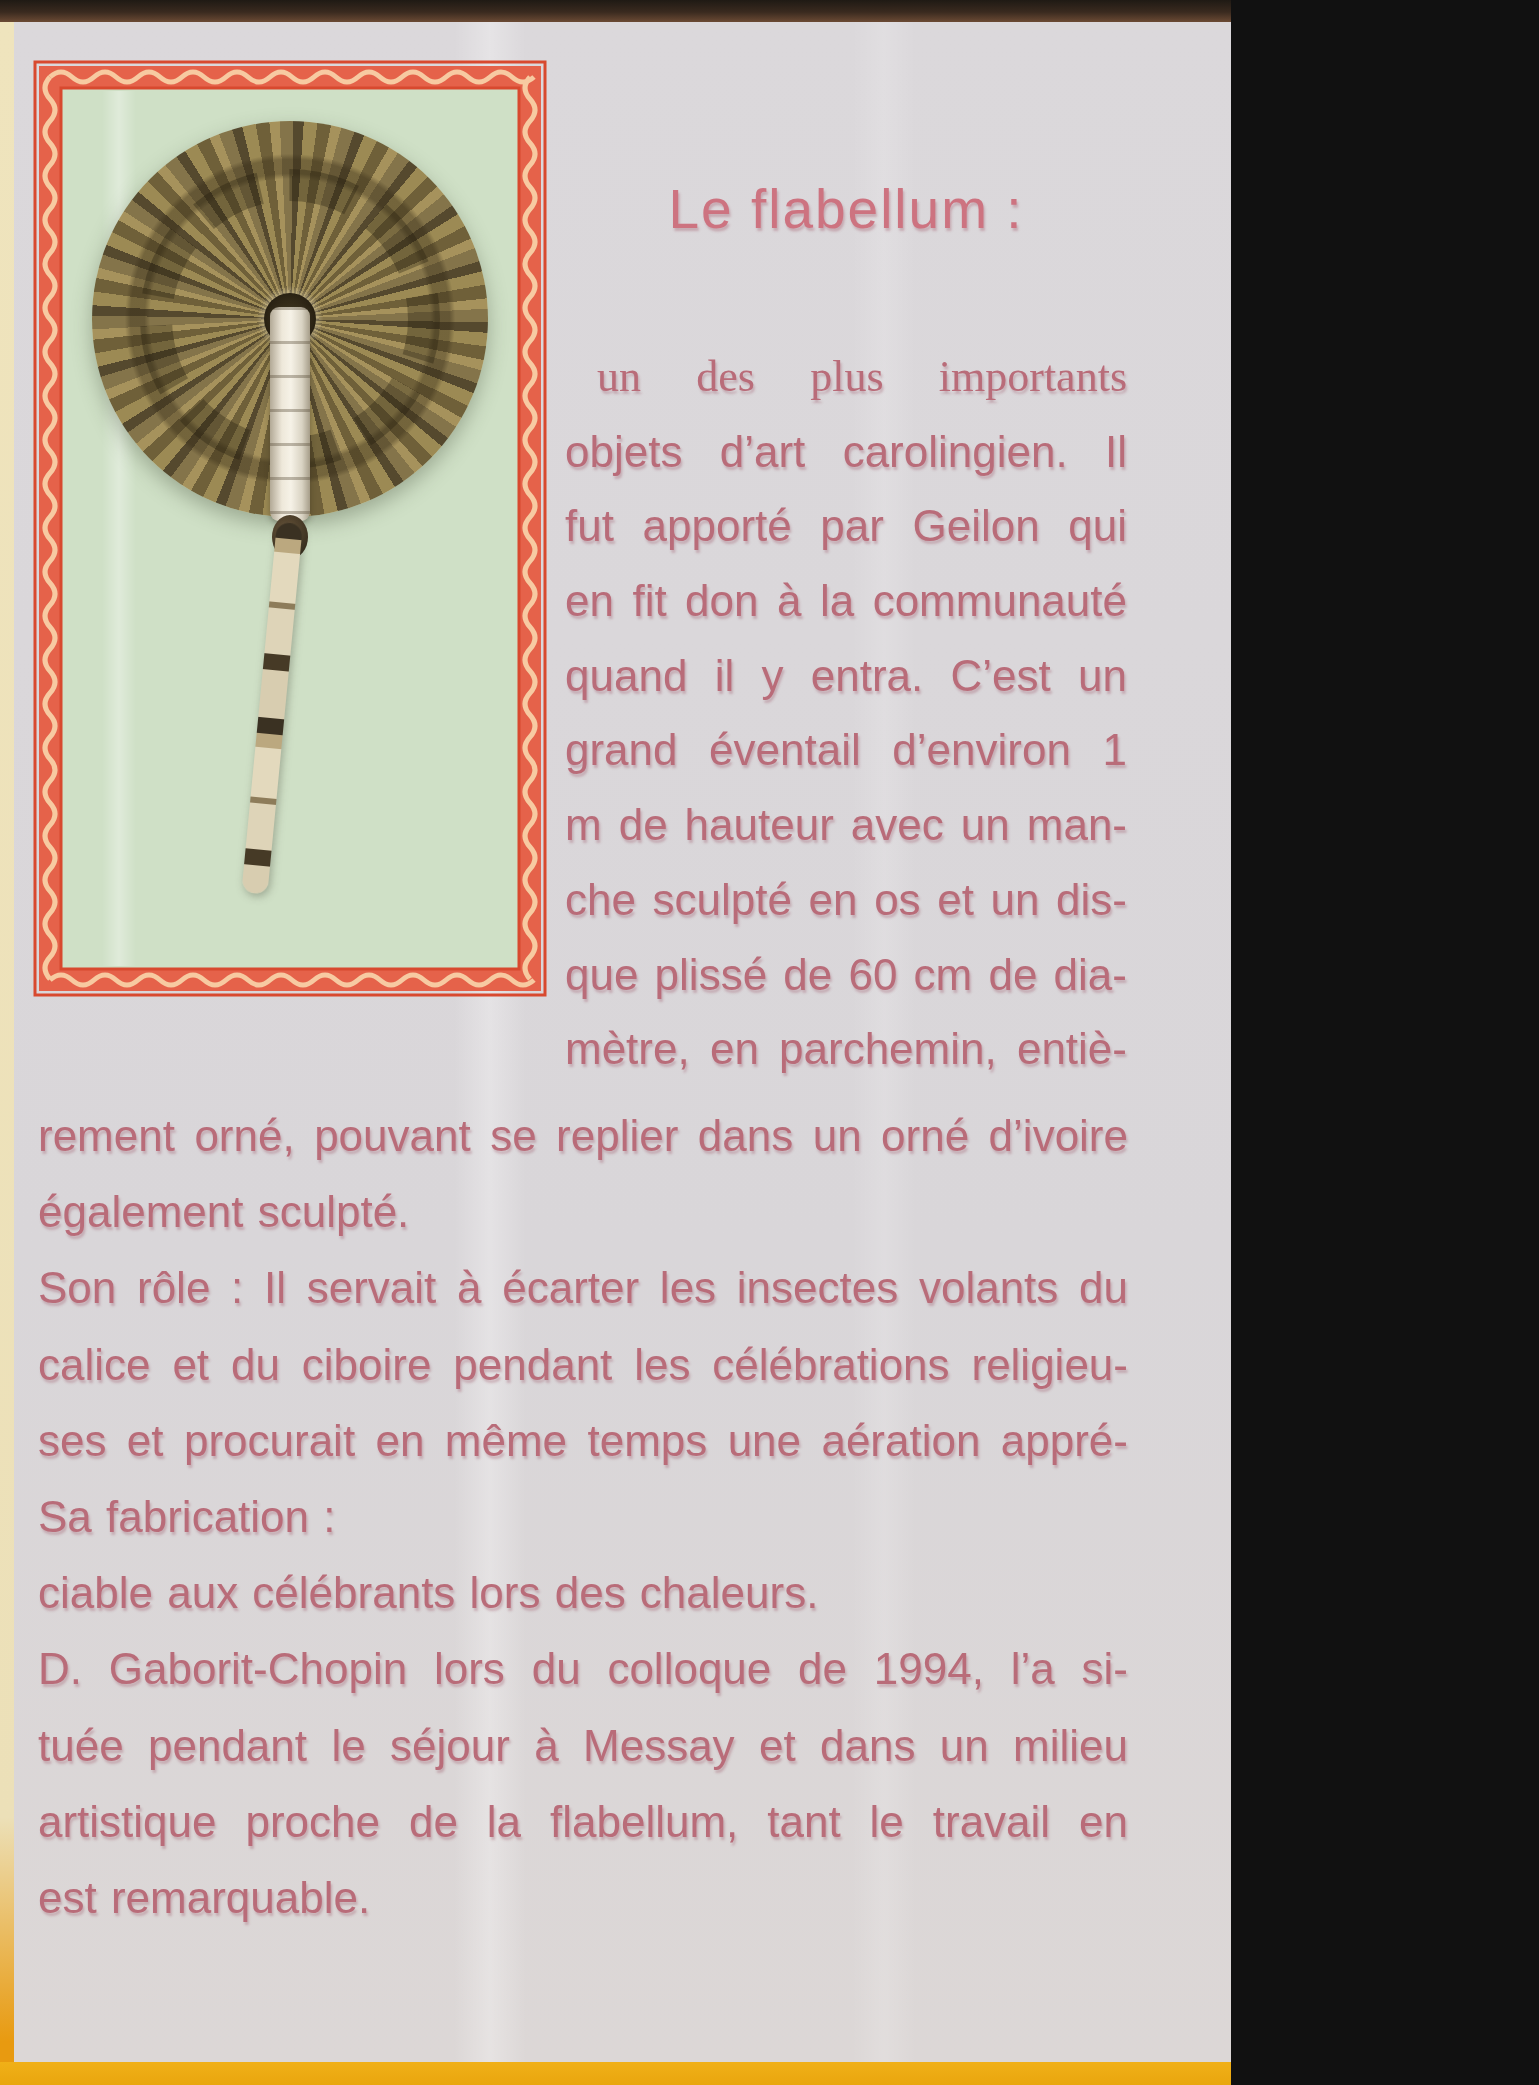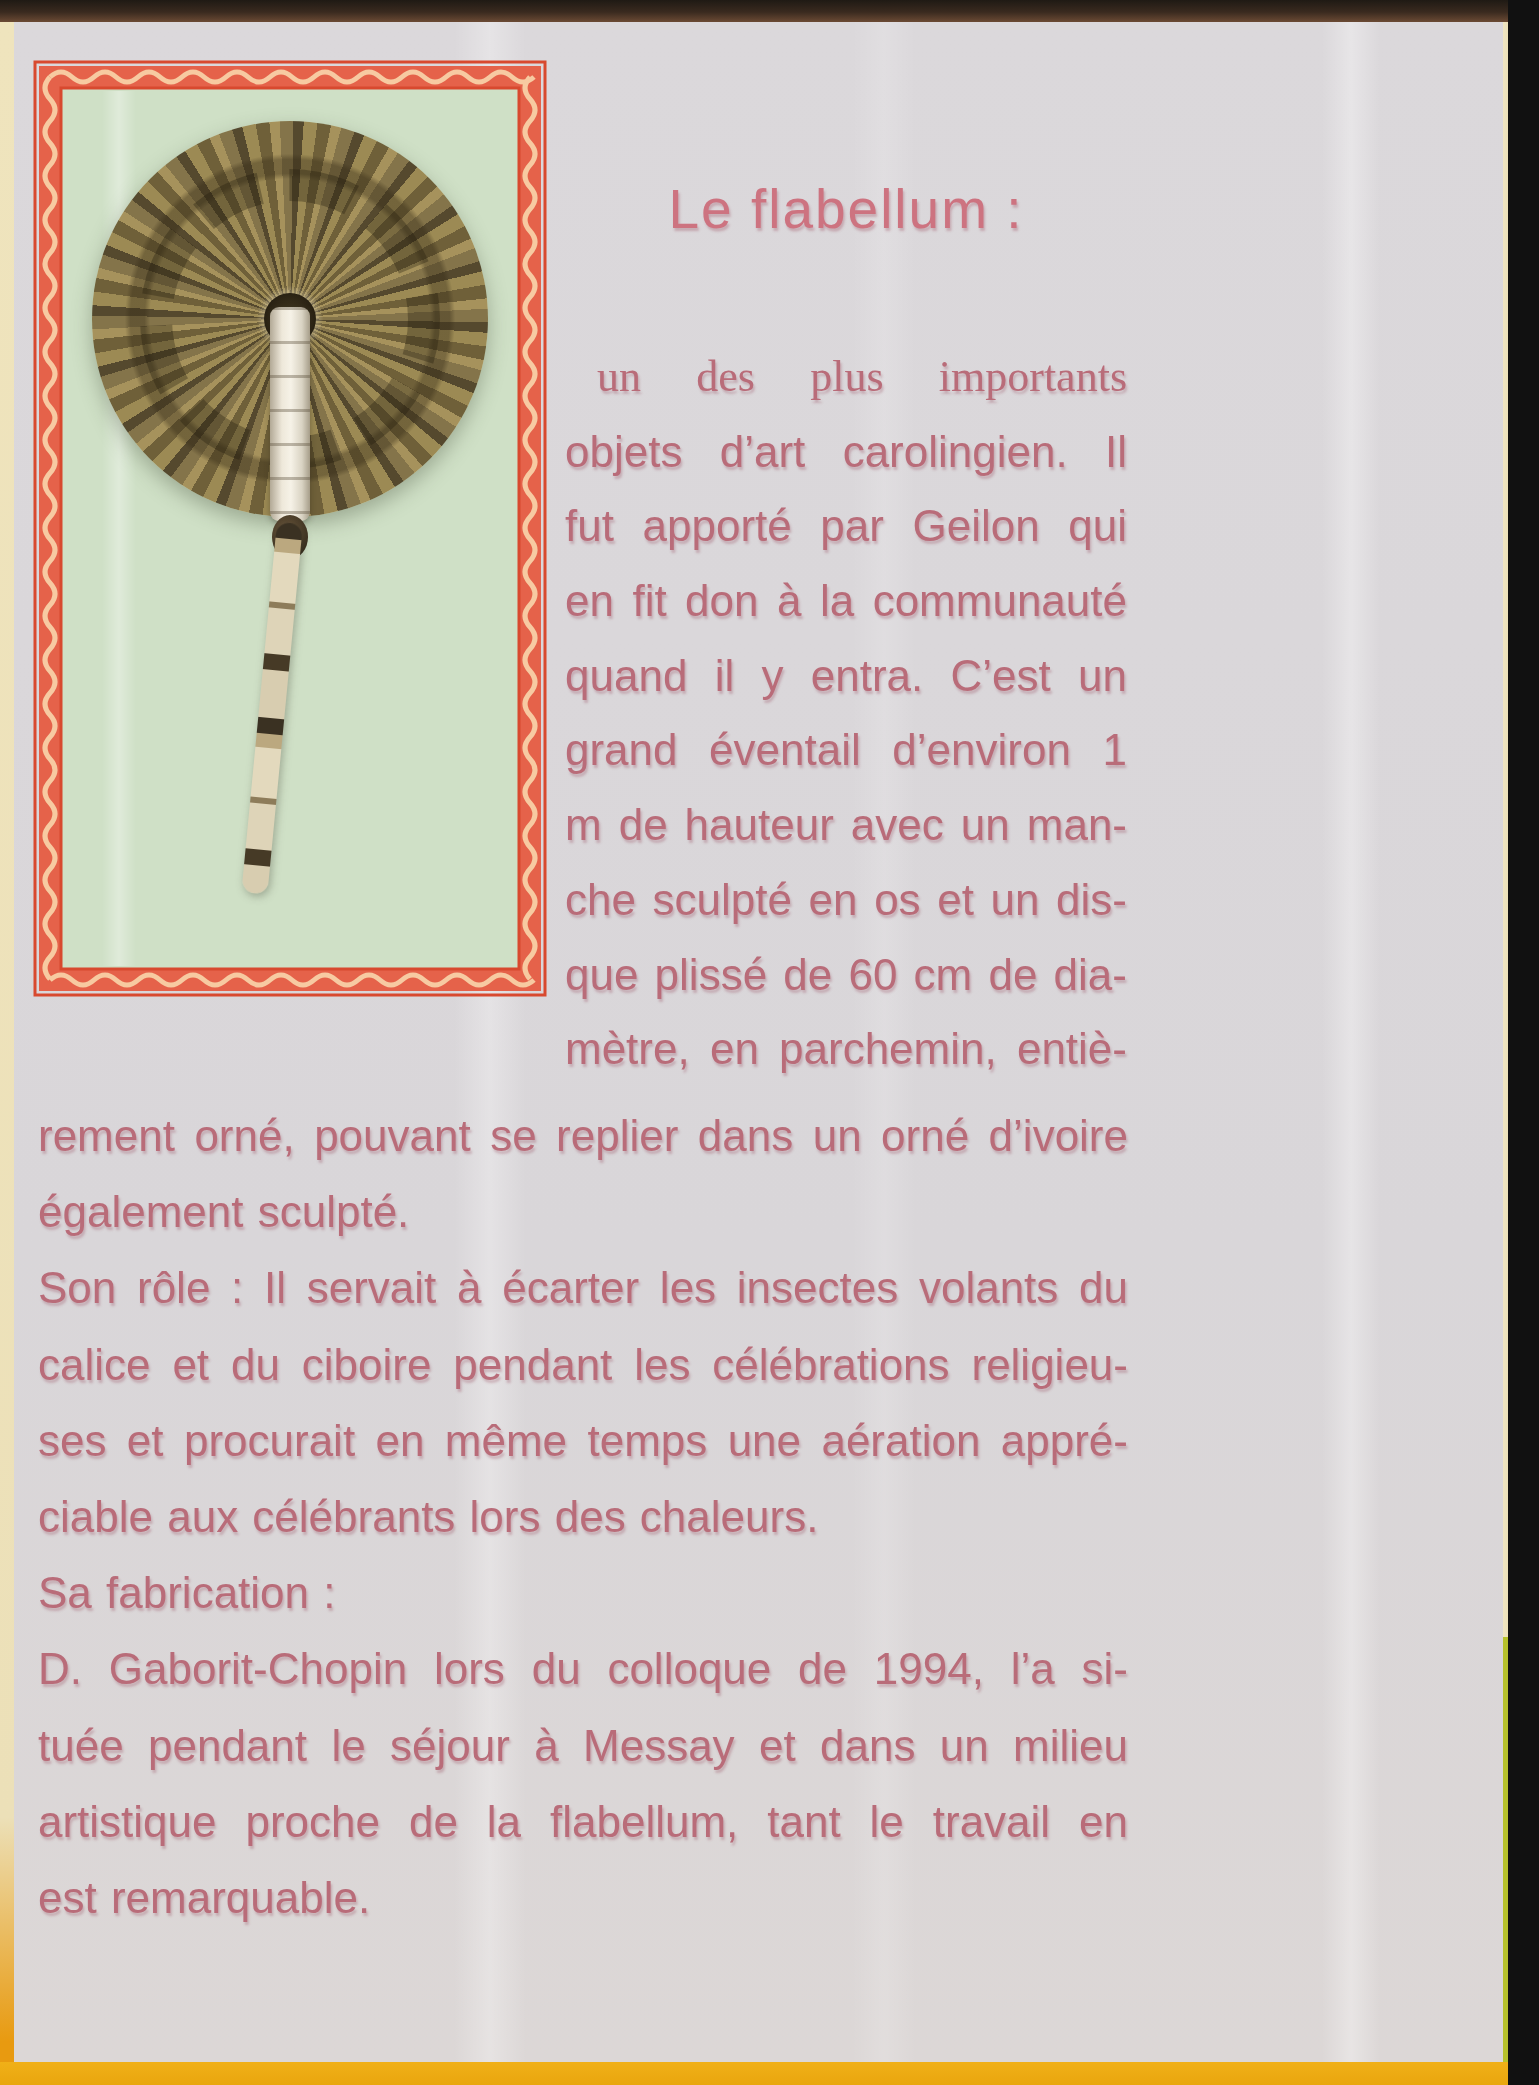--- a/index.html
+++ b/index.html
@@ -1,17 +1,17 @@
 <!DOCTYPE html>
 <html><head>
 <meta charset="utf-8">
 <style>
   html,body{margin:0;padding:0;background:#111;}
   .stage{
-    position:relative;width:1508px;height:2085px;overflow:hidden;
+    position:relative;width:1231px;height:2085px;overflow:hidden;
     font-family:"Liberation Sans","DejaVu Sans",sans-serif;
     background:#fef9c3;
   }
   
   .edge-top{position:absolute;left:0;top:0;width:1539px;height:22px;
     background:linear-gradient(180deg,#1f1a14 0%,#3a2a1f 55%,#6b4a34 100%);}
   .edge-left{position:absolute;left:0;top:22px;width:14px;height:2040px;
     background:linear-gradient(180deg,#efe4bd 0%,#ece0b8 88%,#e89a10 99%);}
   .edge-bottom{position:absolute;left:0;top:2062px;width:1539px;height:23px;
     background:linear-gradient(180deg,#f0b018 0%,#e9a60e 100%);}
@@ -141,22 +141,22 @@
     <div class="line j" style="color: rgb(185, 108, 121);">que plissé de 60 cm de dia-</div>
     <div class="line j" style="color: rgb(185, 108, 121);">mètre, en parchemin, entiè-</div>
   </div>
 
   <div class="full">
     <div class="line j" style="color: rgb(185, 108, 121);">rement orné, pouvant se replier dans un orné d’ivoire</div>
     <div class="line l" style="color: rgb(185, 108, 121);">également sculpté.</div>
     <div class="line j" style="color: rgb(185, 108, 121);">Son rôle : Il servait à écarter les insectes volants du</div>
     <div class="line j" style="color: rgb(185, 108, 121);">calice et du ciboire pendant les célébrations religieu-</div>
     <div class="line j" style="color: rgb(185, 108, 121);">ses et procurait en même temps une aération appré-</div>
+    <div class="line l" style="color: rgb(185, 108, 121);">Sa fabrication :</div>
     <div class="line l" style="color: rgb(185, 108, 121);">ciable aux célébrants lors des chaleurs.</div>
-    <div class="line l" style="color: rgb(185, 108, 121);">Sa fabrication :</div>
     <div class="line j" style="color: rgb(185, 108, 121);">D. Gaborit-Chopin lors du colloque de 1994, l’a si-</div>
     <div class="line j" style="color: rgb(185, 108, 121);">tuée  pendant le séjour à Messay et dans un milieu</div>
     <div class="line j" style="color: rgb(185, 108, 121);">artistique proche de la flabellum, tant le travail en</div>
     <div class="line l" style="color: rgb(185, 108, 121);">est remarquable.</div>
   </div>
 
   <div class="edge-tan">
     <div class="frag frag-arc" style="left:16px;top:28px"></div>
     <div class="frag frag-bar" style="left:22px;top:150px"></div>
     <div class="frag frag-arc" style="left:18px;top:268px"></div>

